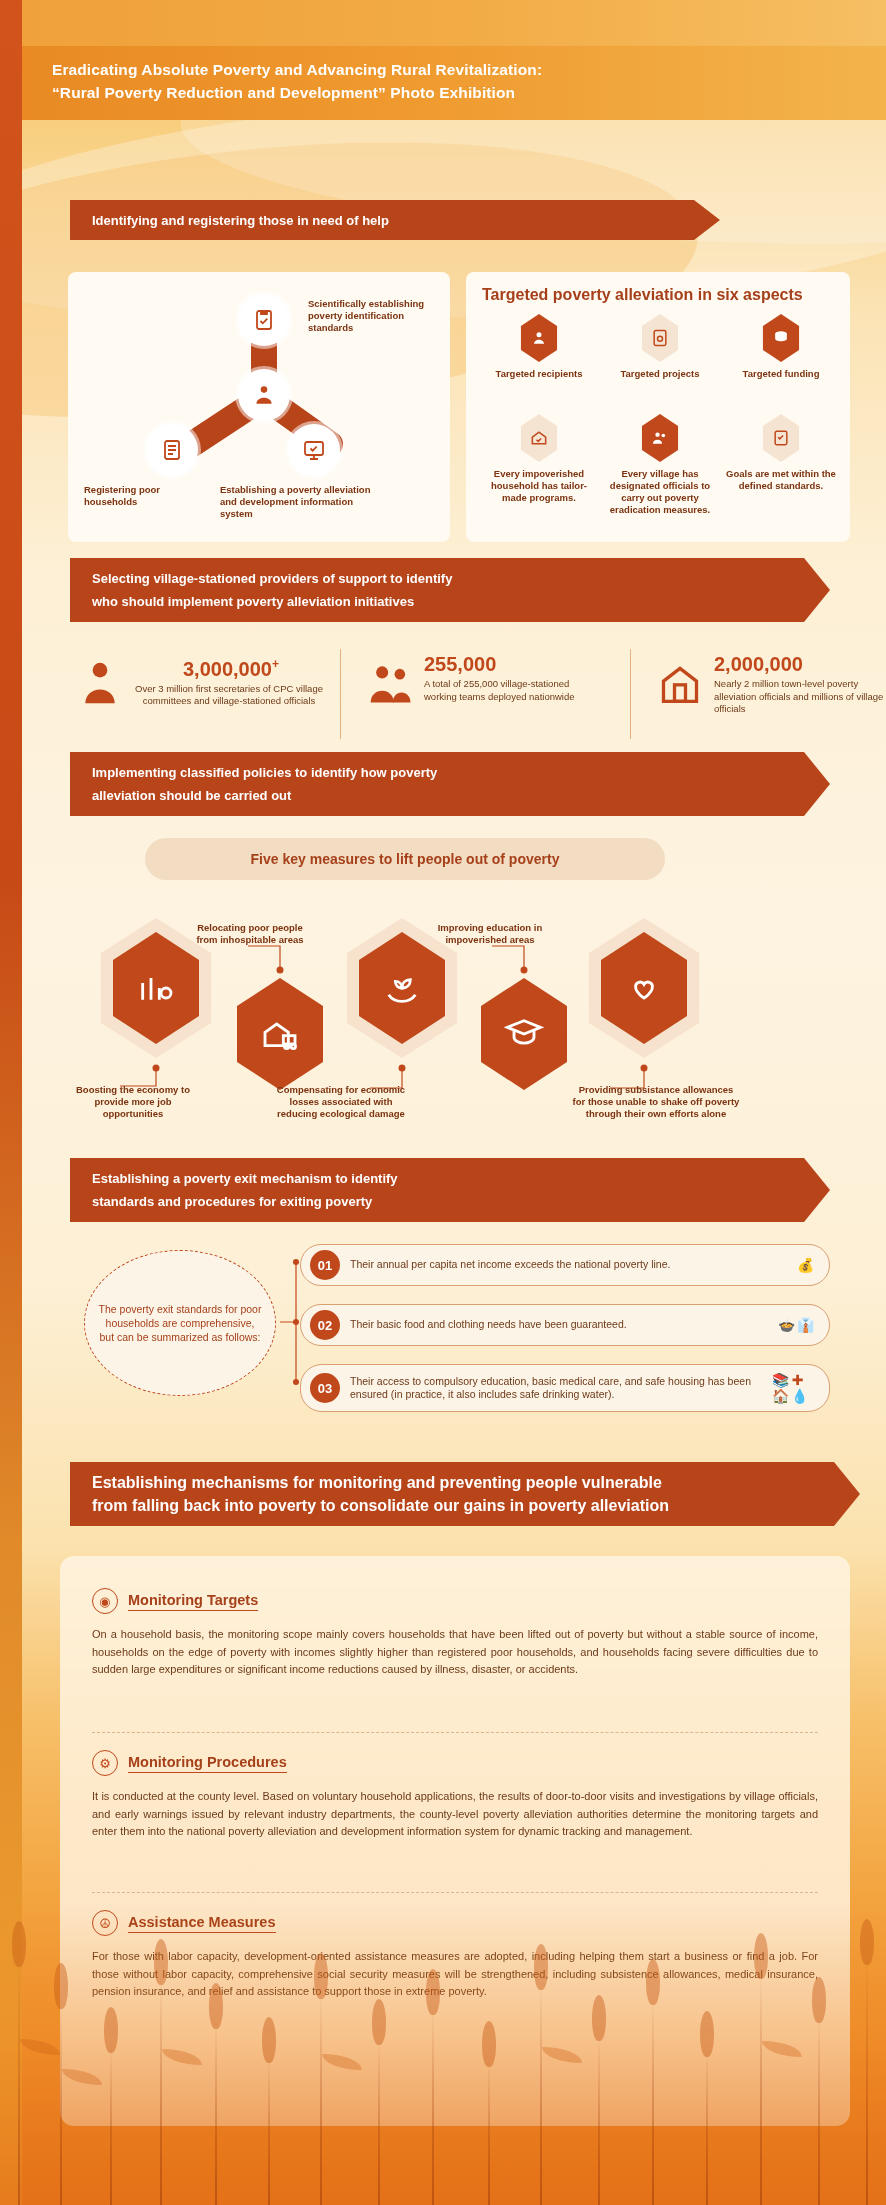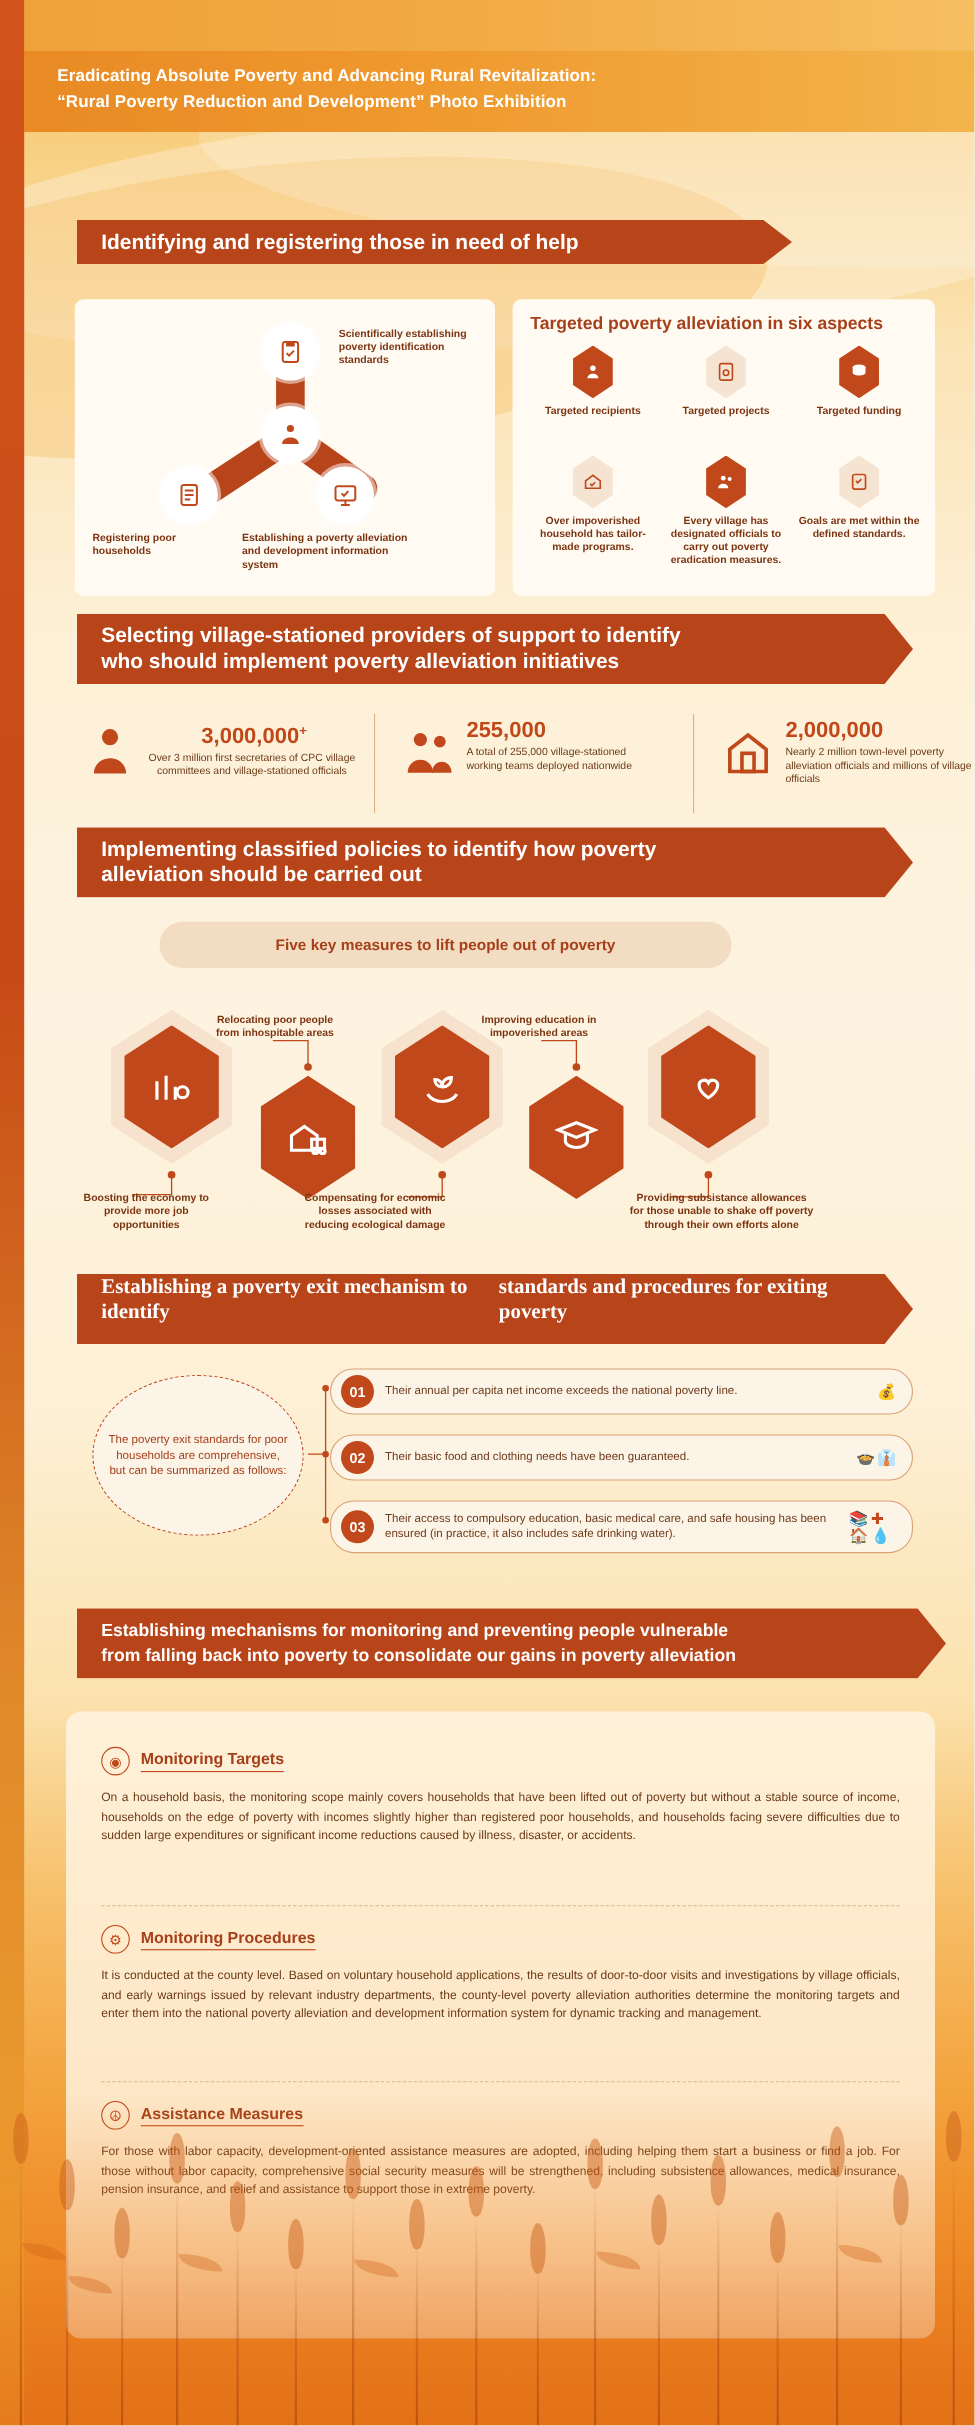--- a/index.html
+++ b/index.html
@@ -67,21 +67,21 @@
   }
 
   
   .banner {
     position: absolute;
     background: #b8441a;
     color: #fff;
     font-weight: bold;
     display: flex; align-items: center;
     padding-left: 22px; padding-right: 46px;
-    font-size: 19px; line-height: 23px;
+    font-size: 13px; line-height: 23px;
     clip-path: polygon(0 0, calc(100% - 26px) 0, 100% 50%, calc(100% - 26px) 100%, 0 100%);
   }
   .banner::before {
     content: ""; position: absolute; left: -14px; top: 8px;
     width: 14px; height: 100%; background: #8f3112;
     clip-path: polygon(0 0, 100% 0, 100% 100%, 0 calc(100% - 8px));
   }
   .banner-inner { position: relative; }
 
   
@@ -291,21 +291,21 @@
       <div class="cap" style="text-align:center;margin-top:6px;">Targeted funding</div>
     </div>
 
     <div style="position:absolute; left:12px; top:104px; width:114px;">
       <div class="hex light" style="width:42px;height:48px;margin:0 auto;">
         <svg width="20" height="20" viewBox="0 0 24 24" fill="none" stroke="#c0481b" stroke-width="1.8">
             <path d="M4 11l8-6 8 6v8H4z"></path>
             <path d="M9 14l2 2 3.5-3.5"></path>
           </svg>
       </div>
-      <div class="cap" style="text-align:center;margin-top:6px;">Over impoverished household has tailor-made programs.</div>
+      <div class="cap" style="text-align:center;margin-top:6px;">Every impoverished household has tailor-made programs.</div>
     </div>
     <div style="position:absolute; left:133px; top:104px; width:114px;">
       <div class="hex" style="width:42px;height:48px;margin:0 auto;">
         <svg width="20" height="20" viewBox="0 0 24 24" fill="#fff">
             <circle cx="9" cy="8" r="2.6"></circle>
             <circle cx="16" cy="9" r="2.2"></circle>
             <path d="M3.5 19c0-3 2.5-4.8 5.5-4.8S14.5 16 14.5 19z"></path>
           </svg>
       </div>
       <div class="cap" style="text-align:center;margin-top:6px;">Every village has designated officials to carry out poverty eradication measures.</div>
@@ -443,21 +443,21 @@
         <path d="M564 178 L564 198 L530 198" stroke="#c0481b" stroke-width="1.2" fill="none"></path>
     </svg>
 
     <div class="cap" style="position:absolute;left:-10px;top:194px;width:126px;text-align:center;">Boosting the economy to provide more job opportunities</div>
     <div class="cap" style="position:absolute;left:110px;top:32px;width:120px;text-align:center;">Relocating poor people from inhospitable areas</div>
     <div class="cap" style="position:absolute;left:196px;top:194px;width:130px;text-align:center;">Compensating for economic losses associated with reducing ecological damage</div>
     <div class="cap" style="position:absolute;left:352px;top:32px;width:116px;text-align:center;">Improving education in impoverished areas</div>
     <div class="cap" style="position:absolute;left:492px;top:194px;width:168px;text-align:center;">Providing subsistance allowances for those unable to shake off poverty through their own efforts alone</div>
   </div>
 
-  <div class="banner" style="left:70px; top:1158px; width:760px; height:64px; flex-direction:row; align-items:flex-start; justify-content:center;font-family:Liberation Serif, serif;">
+  <div class="banner" style="left:70px; top:1158px; width:760px; height:64px; flex-direction:column; align-items:flex-start; justify-content:center;">
     <span class="banner-inner">Establishing a poverty exit mechanism to identify</span>
     <span class="banner-inner">standards and procedures for exiting poverty</span>
   </div>
 
   <div class="ellipse-note" style="left:84px; top:1250px; width:192px; height:146px;">
     <span>The poverty exit standards for poor households are comprehensive, but can be summarized as follows:</span>
   </div>
 
   <svg width="60" height="160" style="position:absolute;left:274px;top:1248px;">
     <path d="M6 74 L22 74 M22 14 L22 134" stroke="#c0481b" stroke-width="1.2" fill="none"></path>

